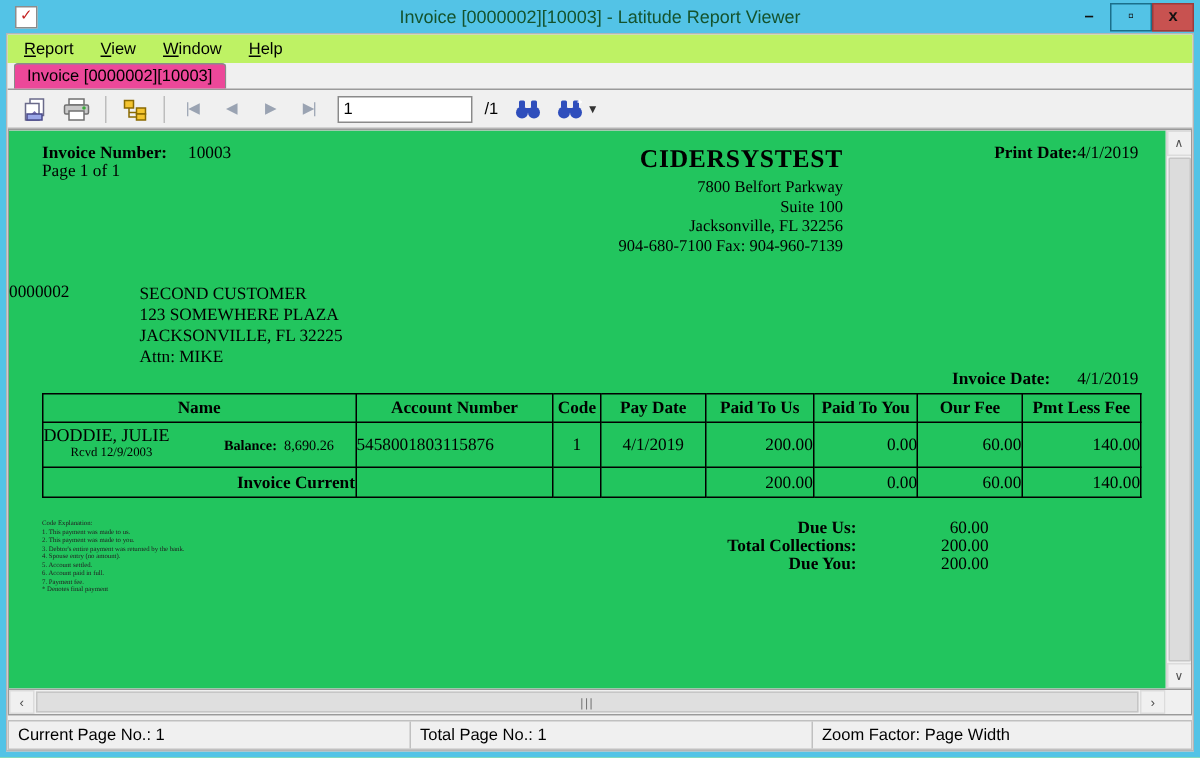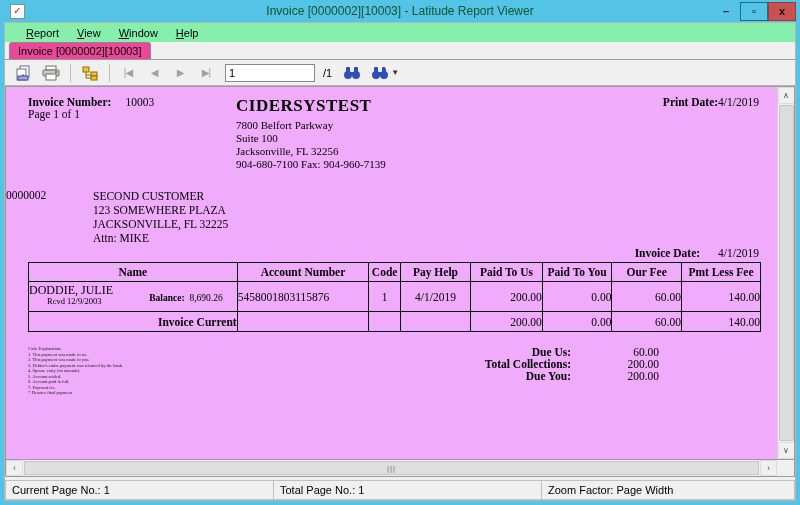--- a/index.html
+++ b/index.html
@@ -13,46 +13,46 @@
   .app-icon { width:15px; height:15px; margin-left:6px; background:#fff; border:1px solid #8c8c8c; display:flex; align-items:center; justify-content:center; color:#c32222; font-size:10px; font-weight:bold; line-height:1; }
   .title-text { position:absolute; left:0; right:0; text-align:center; font-size:12px; color:#14532d; }
   .win-buttons { margin-left:auto; display:flex; z-index:2; height:19px; }
   .win-btn { width:28px; height:19px; display:flex; align-items:center; justify-content:center; font-size:11px; font-weight:bold; color:#111; cursor:default; }
   .win-btn.max { border:1px solid #1b6f8a; }
   .win-btn.close { background:#c85250; border:1px solid #9c3b3b; }
 
   
   .client { flex:1; background:#f0f0f0; border:1px solid #b5b5b5; display:flex; flex-direction:column; overflow:hidden; }
 
-  .menubar { height:19px; display:flex; align-items:center; padding-left:13px; gap:2px; background:#86efac; }
+  .menubar { height:19px; display:flex; align-items:center; padding-left:3px; gap:2px; background:#bef264; }
   .menu-item { padding:2px 8px; font-size:11px; }
   .menu-item::first-letter { text-decoration:underline; }
 
   .tabstrip { height:18px; position:relative; border-bottom:1px solid #9a9a9a; background:#f0f0f0; }
   .tab { position:absolute; left:4px; bottom:0; height:17px; padding:2px 8px 0 8px; background:#ec4899; border:1px solid #8a8a8a; border-bottom:none; border-radius:3px 3px 0 0; font-size:11px; }
 
   .toolbar { height:26px; display:flex; align-items:center; gap:4px; padding-left:6px; background:#f0f0f0; border-bottom:1px solid #b5b5b5; }
   .tool-btn { width:24px; height:22px; display:flex; align-items:center; justify-content:center; }
   .tool-sep { width:1px; height:18px; background:#bdbdbd; margin:0 3px; }
   .nav-btn { width:22px; height:20px; display:flex; align-items:center; justify-content:center; color:#9aa3b2; font-size:10px; letter-spacing:-1px; }
   .page-box { width:90px; height:18px; border:1px solid #8a8a8a; background:#fff; font-size:11px; padding:1px 3px; margin-left:4px; font-family:"Liberation Sans",sans-serif; }
   .page-total { font-size:11px; margin:0 4px; }
   .dd-arrow { font-size:8px; color:#333; margin-left:2px; }
 
   
   .viewer-wrap { flex:1; display:flex; flex-direction:column; border:1px solid #9a9a9a; background:#fff; overflow:hidden; }
   .viewer { flex:1; display:flex; overflow:hidden; }
-  .page { flex:1; background:#f0abfc; position:relative; font-family:"Liberation Serif","DejaVu Serif",serif; overflow:hidden; padding-top:9px; }
+  .page { flex:1; background:#22c55e; position:relative; font-family:"Liberation Serif","DejaVu Serif",serif; overflow:hidden; padding-top:9px; }
 
   .rep-header { display:flex; }
   .rep-header-left { width:230px; padding-left:22px; }
   .lbl-b { font-weight:bold; font-size:11.5px; }
   .rep-val { font-size:11.5px; }
   .rep-header-left .row1 { display:flex; gap:14px; }
-  .rep-header-center { flex:1; text-align:left; }
+  .rep-header-center { flex:1; text-align:right; }
   .company-name { font-weight:bold; font-size:17px; letter-spacing:.5px; }
   .company-addr { font-size:11px; line-height:13px; margin-top:3px; }
   .rep-header-right { width:215px; padding-right:18px; display:flex; justify-content:flex-end; }
 
   .customer { display:flex; margin-top:18px; font-size:11.5px; }
   .cust-id { width:55px; }
   .cust-lines { margin-left:32px; line-height:14px; }
 
   .invoice-date-row { display:flex; justify-content:flex-end; gap:18px; padding-right:18px; margin-top:2px; font-size:11.5px; }
 
@@ -246,21 +246,21 @@
               <col style="width:9.8%">
                 <col style="width:9.5%">
                 <col style="width:9.5%">
                 <col style="width:10.8%">
             </colgroup>
             <tbody>
                 <tr>
               <th>Name</th>
               <th>Account Number</th>
               <th>Code</th>
-              <th>Pay Help</th>
+              <th>Pay Date</th>
               <th>Paid To Us</th>
               <th>Paid To You</th>
               <th>Our Fee</th>
               <th>Pmt Less Fee</th>
             </tr>
             <tr>
               <td class="name-cell">
                 <div class="debtor-name">DODDIE, JULIE</div>
                 <div class="rcvd">Rcvd 12/9/2003</div>
                 <div class="balance"><b>Balance:</b>&nbsp;&nbsp;<span>8,690.26</span></div>

